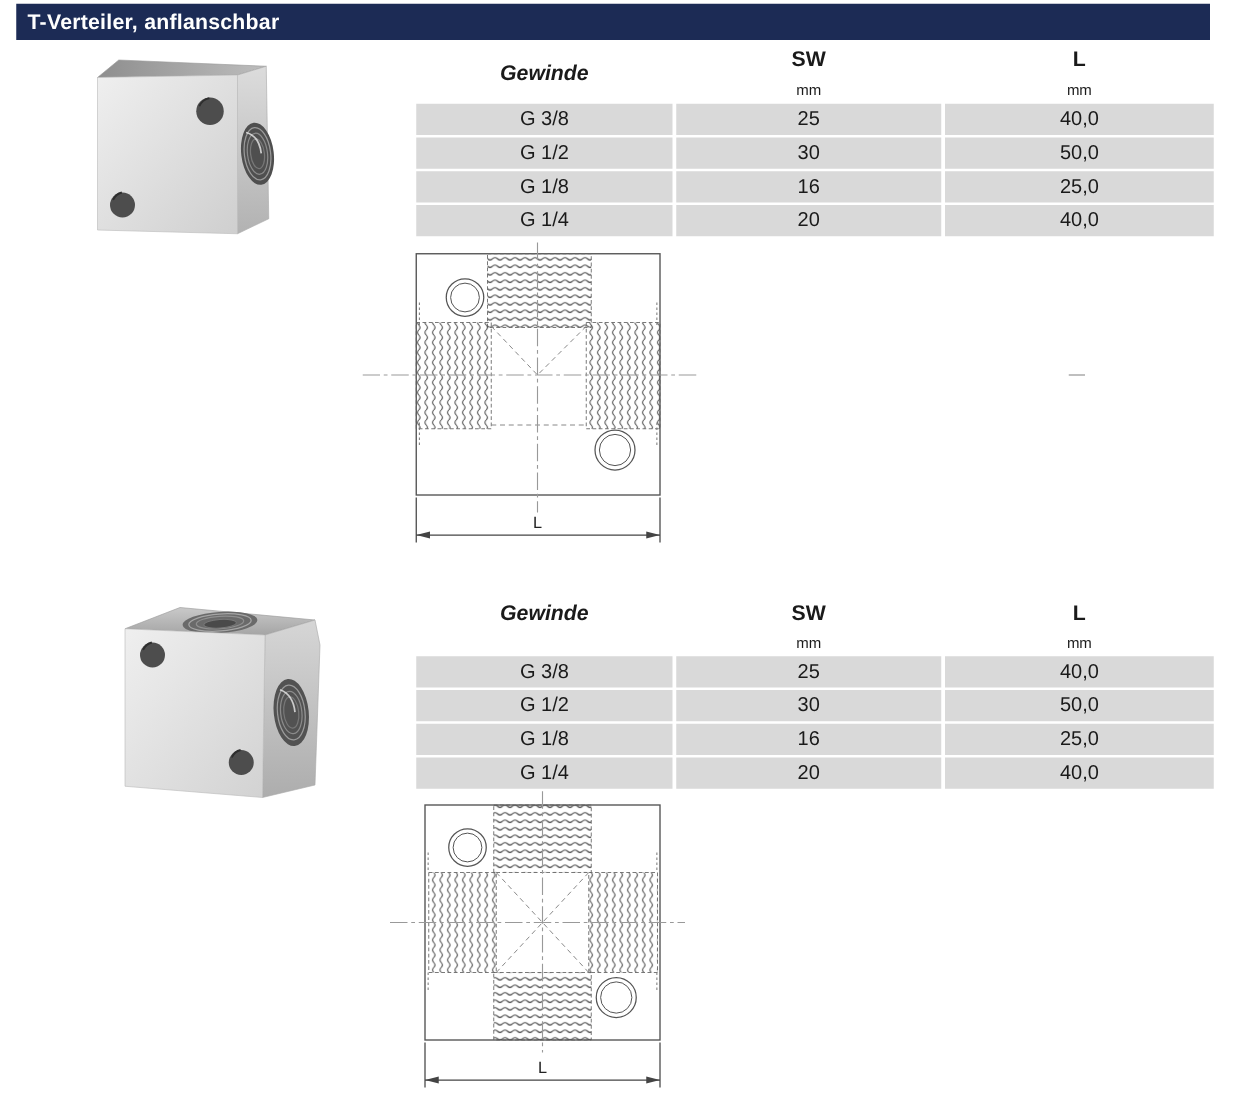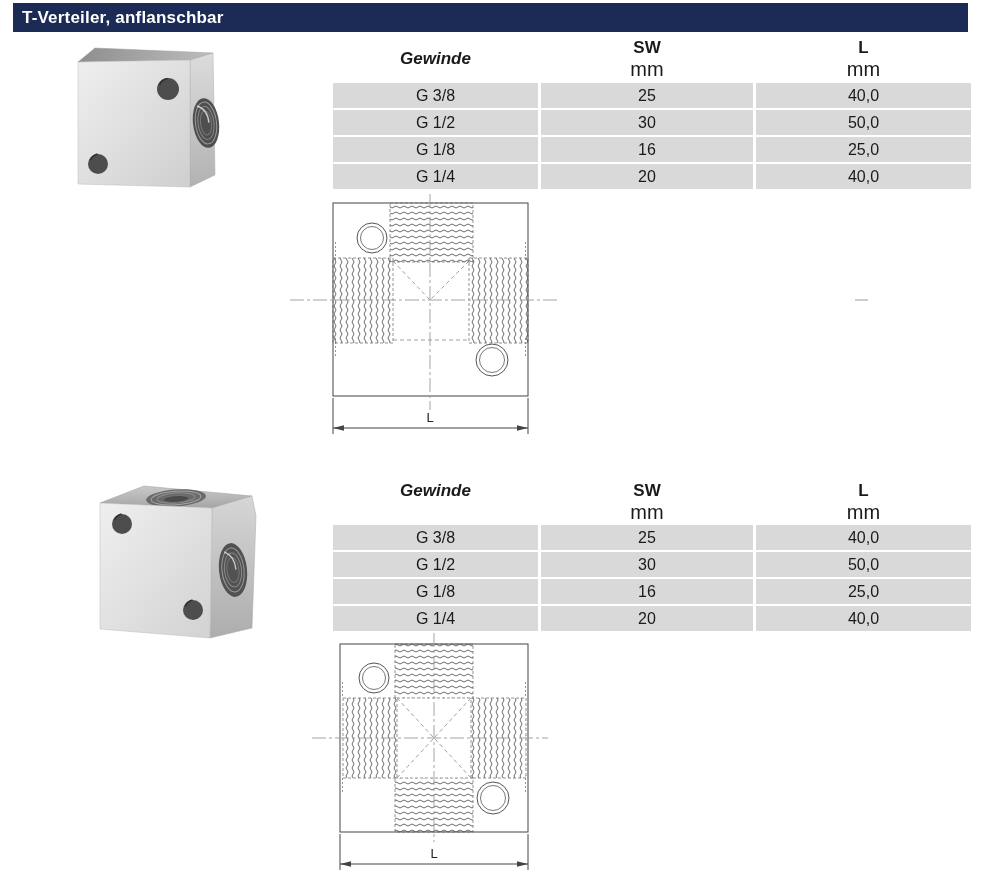--- a/index.html
+++ b/index.html
@@ -20,25 +20,25 @@
   .photo1 { left:73px; top:45px; }
   .photo2 { left:92px; top:478px; }
 
   
   .tbl { position:absolute; left:333px; width:638px; }
   .s1 .tbl { top:35px; }
   .s2 .tbl { top:478px; }
   .thead, .tr { display:grid; grid-template-columns:205px 212px 215px; column-gap:3px; }
   .s1 .thead { height:48px; }
   .s2 .thead { height:47px; }
-  .th { display:flex; flex-direction:column; align-items:center; justify-content:flex-start; padding-top:2px; }
+  .th { display:flex; flex-direction:column; align-items:center; justify-content:space-between; padding-top:2px; }
   .th-gewinde { justify-content:center; padding-top:0;font-style:italic; }
   .s2 .th-gewinde { justify-content:flex-start; padding-top:2px; }
   .h-label { font-weight:bold; font-size:17px; line-height:22px; }
-  .h-unit  { font-size:20px; line-height:21px; }
+  .h-unit  { font-size:12px; line-height:21px; }
   .tr { height:25px; margin-top:2px; }
   .thead + .tr { margin-top:0; }
   .td { background:#d9d9d9; text-align:center; font-size:16px; line-height:25px; }
 
   
   .draw { position:absolute; }
   .draw1 { left:290px; top:192px; }
   .draw2 { left:290px; top:630px; }
 
   .outline  { fill:none; stroke:#555; stroke-width:1.1; }

